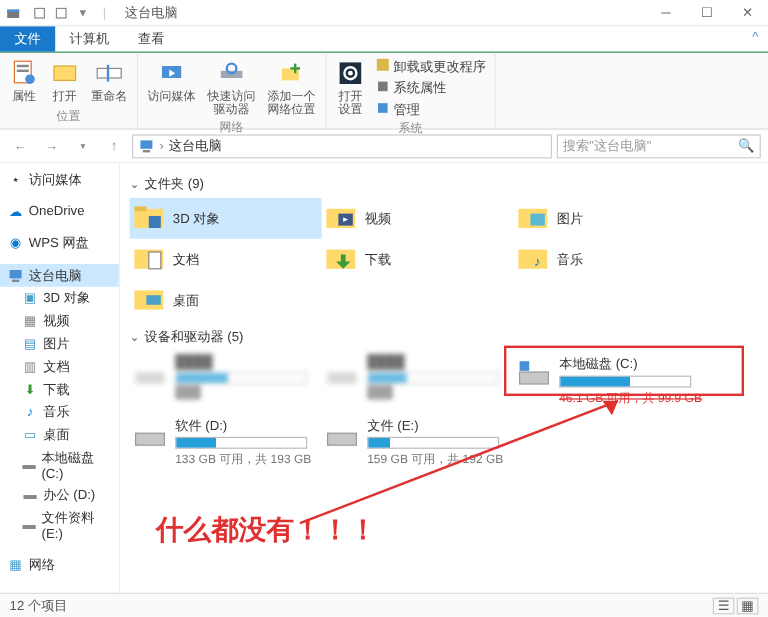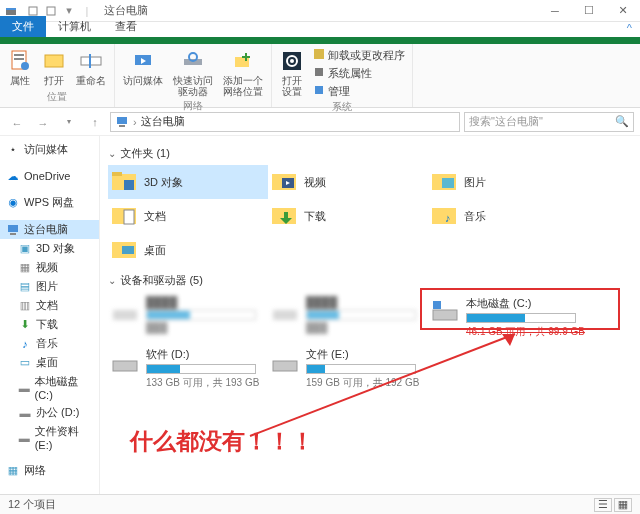--- a/index.html
+++ b/index.html
@@ -4,21 +4,21 @@
 <style>
 *{margin:0;padding:0;box-sizing:border-box;font-family:"Microsoft YaHei","Segoe UI",sans-serif;font-size:11px}
 body{background:#fff;width:640px;height:514px;overflow:hidden;position:relative}
 .titlebar{height:22px;background:#fff;display:flex;align-items:center;border-bottom:1px solid #e5e5e5}
 .titlebar .ticon{width:14px;height:14px;margin:0 4px;display:inline-block}
 .titlebar .qat{display:flex;align-items:center;gap:4px;padding:0 4px}
 .titlebar .qat span{width:14px;height:14px;display:inline-flex;align-items:center;justify-content:center}
 .titlebar .title{margin-left:6px;color:#555;font-size:11px}
 .titlebar .wbtns{margin-left:auto;display:flex}
 .titlebar .wbtns div{width:34px;height:22px;display:flex;align-items:center;justify-content:center;color:#666}
-.tabs{height:22px;display:flex;align-items:flex-end;background:#fff;border-bottom:7px solid #15803d}
+.tabs{height:22px;display:flex;align-items:flex-start;background:#fff;border-bottom:1px solid #15803d}
 .tab{padding:3px 12px;font-size:11px;color:#444;cursor:pointer}
 .tab.active{background:#1979ca;color:#fff}
 .ribbon{height:64px;background:#fafafa;border-bottom:1px solid #ddd;display:flex}
 .rgroup{display:flex;flex-direction:column;align-items:center;padding:3px 6px;border-right:1px solid #e8e8e8}
 .rgroup .row{display:flex;gap:6px}
 .rgroup .item{display:flex;flex-direction:column;align-items:center;gap:2px;padding:2px;cursor:pointer}
 .rgroup .item .ic{width:24px;height:24px;display:flex;align-items:center;justify-content:center}
 .rgroup .item .lbl{font-size:10px;color:#555;text-align:center;line-height:11px}
 .rgroup .gname{font-size:10px;color:#888;margin-top:auto}
 .smallbtns{display:flex;flex-direction:column;gap:1px}
@@ -295,21 +295,21 @@
         <span>文件资料 (E:)</span>
       </div>
     <div class="sgap"></div>
     <div class="sitem">
         <span class="ic" style="color:#4aa0c8">▦</span>
         <span>网络</span>
       </div>
   </div>
 
   <div class="content">
-    <div class="sectionhdr">文件夹 (1)</div>
+    <div class="sectionhdr">文件夹 (9)</div>
     <div class="folders">
       <div class="fitem sel">
           <span class="ficon">
             <svg width="28" height="28">
               <rect x="2" y="6" width="24" height="16" fill="#ffd96b"></rect>
               <rect x="2" y="4" width="10" height="4" fill="#e8bf4a"></rect>
               <rect x="14" y="12" width="10" height="10" fill="#3a7ab8"></rect>
             </svg>
           </span>
           <span class="flbl">3D 对象</span>

